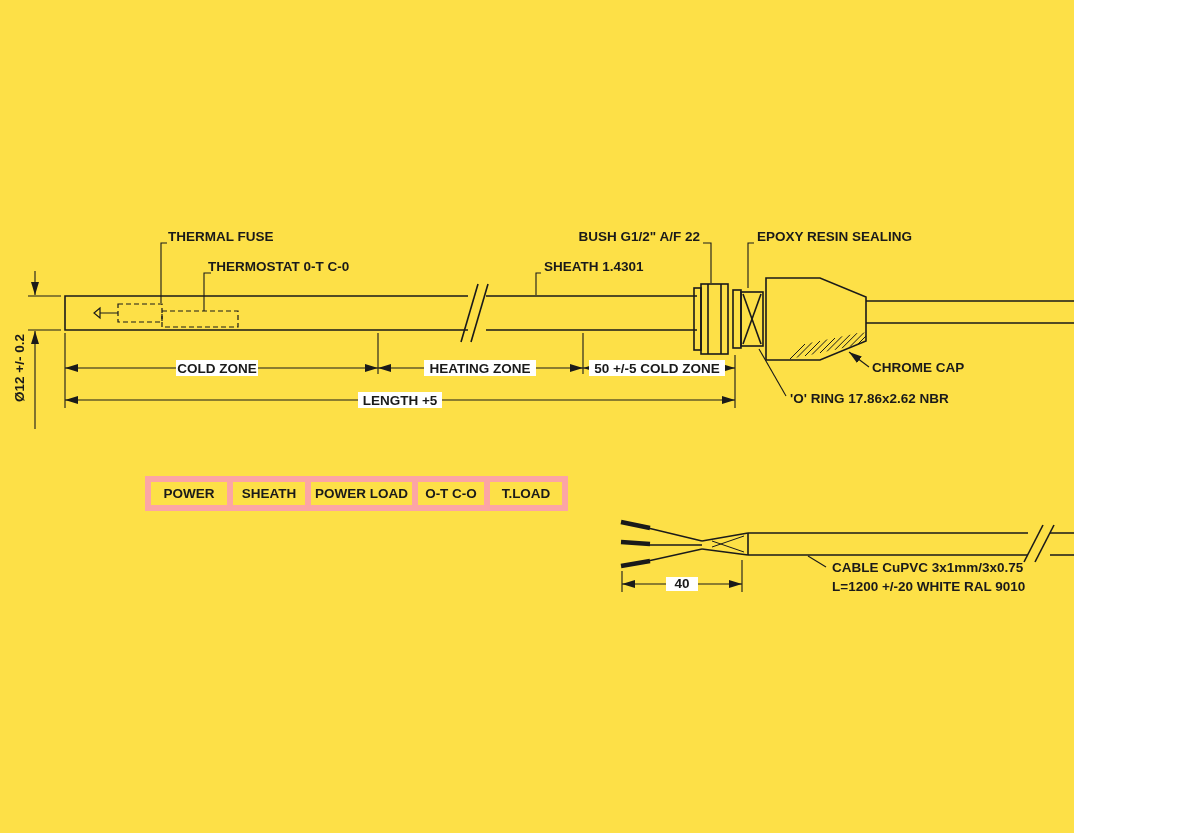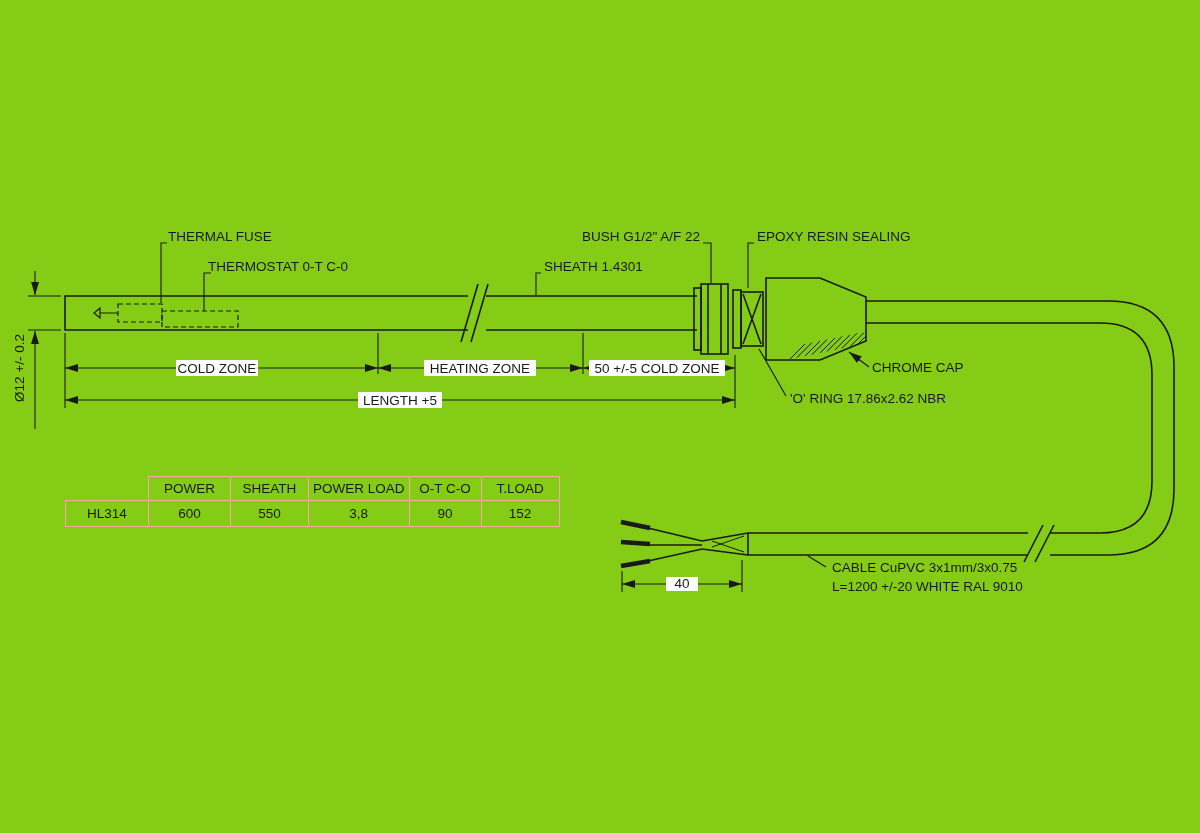--- a/index.html
+++ b/index.html
@@ -1,22 +1,22 @@
 <!DOCTYPE html>
 <html><head>
 <meta charset="utf-8">
 <style>
   html,body{margin:0;padding:0;background:#fff;}
-  #canvas{position:relative;width:1200px;height:833px;background:#84cc16;overflow:hidden;
-          font-family:"Liberation Sans",sans-serif;color:#1a1a1a;}
+  #canvas{position:relative;width:1074px;height:833px;background:#fde047;overflow:hidden;
+          font-family:"Liberation Sans",sans-serif;color:#1a1a1a;font-weight:bold;}
   #drawing{position:absolute;left:0;top:0;}
   svg text{font-family:"Liberation Sans",sans-serif;font-size:13.5px;fill:#1a1a1a;}
   #spec-table-wrap{position:absolute;left:65px;top:476px;}
   table.spec{border-collapse:collapse;table-layout:fixed;font-size:13.5px;color:#1a1a1a;}
-  table.spec td{border:1px solid #fca5a5;text-align:center;padding:0 4px;height:25px;
+  table.spec td{border:6px solid #fca5a5;text-align:center;padding:0 4px;height:25px;
                 overflow:hidden;white-space:nowrap;}
   table.spec tr.hdr1 td{height:23px;}
   table.spec tr.hdr2 td{height:28px;}
   table.spec td.blank{border:none;background:transparent;}
 </style>
 </head>
 <body>
 
 <div id="canvas">
 
@@ -158,25 +158,17 @@
       </colgroup>
       <tbody>
           <tr class="hdr1">
         <td class="blank"></td>
         <td>POWER</td>
         <td>SHEATH</td>
         <td>POWER LOAD</td>
         <td>O-T C-O</td>
         <td>T.LOAD</td>
       </tr>
-      <tr>
-        <td>HL314</td>
-        <td>600</td>
-        <td>550</td>
-        <td>3,8</td>
-        <td>90</td>
-        <td>152</td>
-      </tr>
     </tbody>
       </table>
   </div>
 
 </div>
 
 </body></html>

